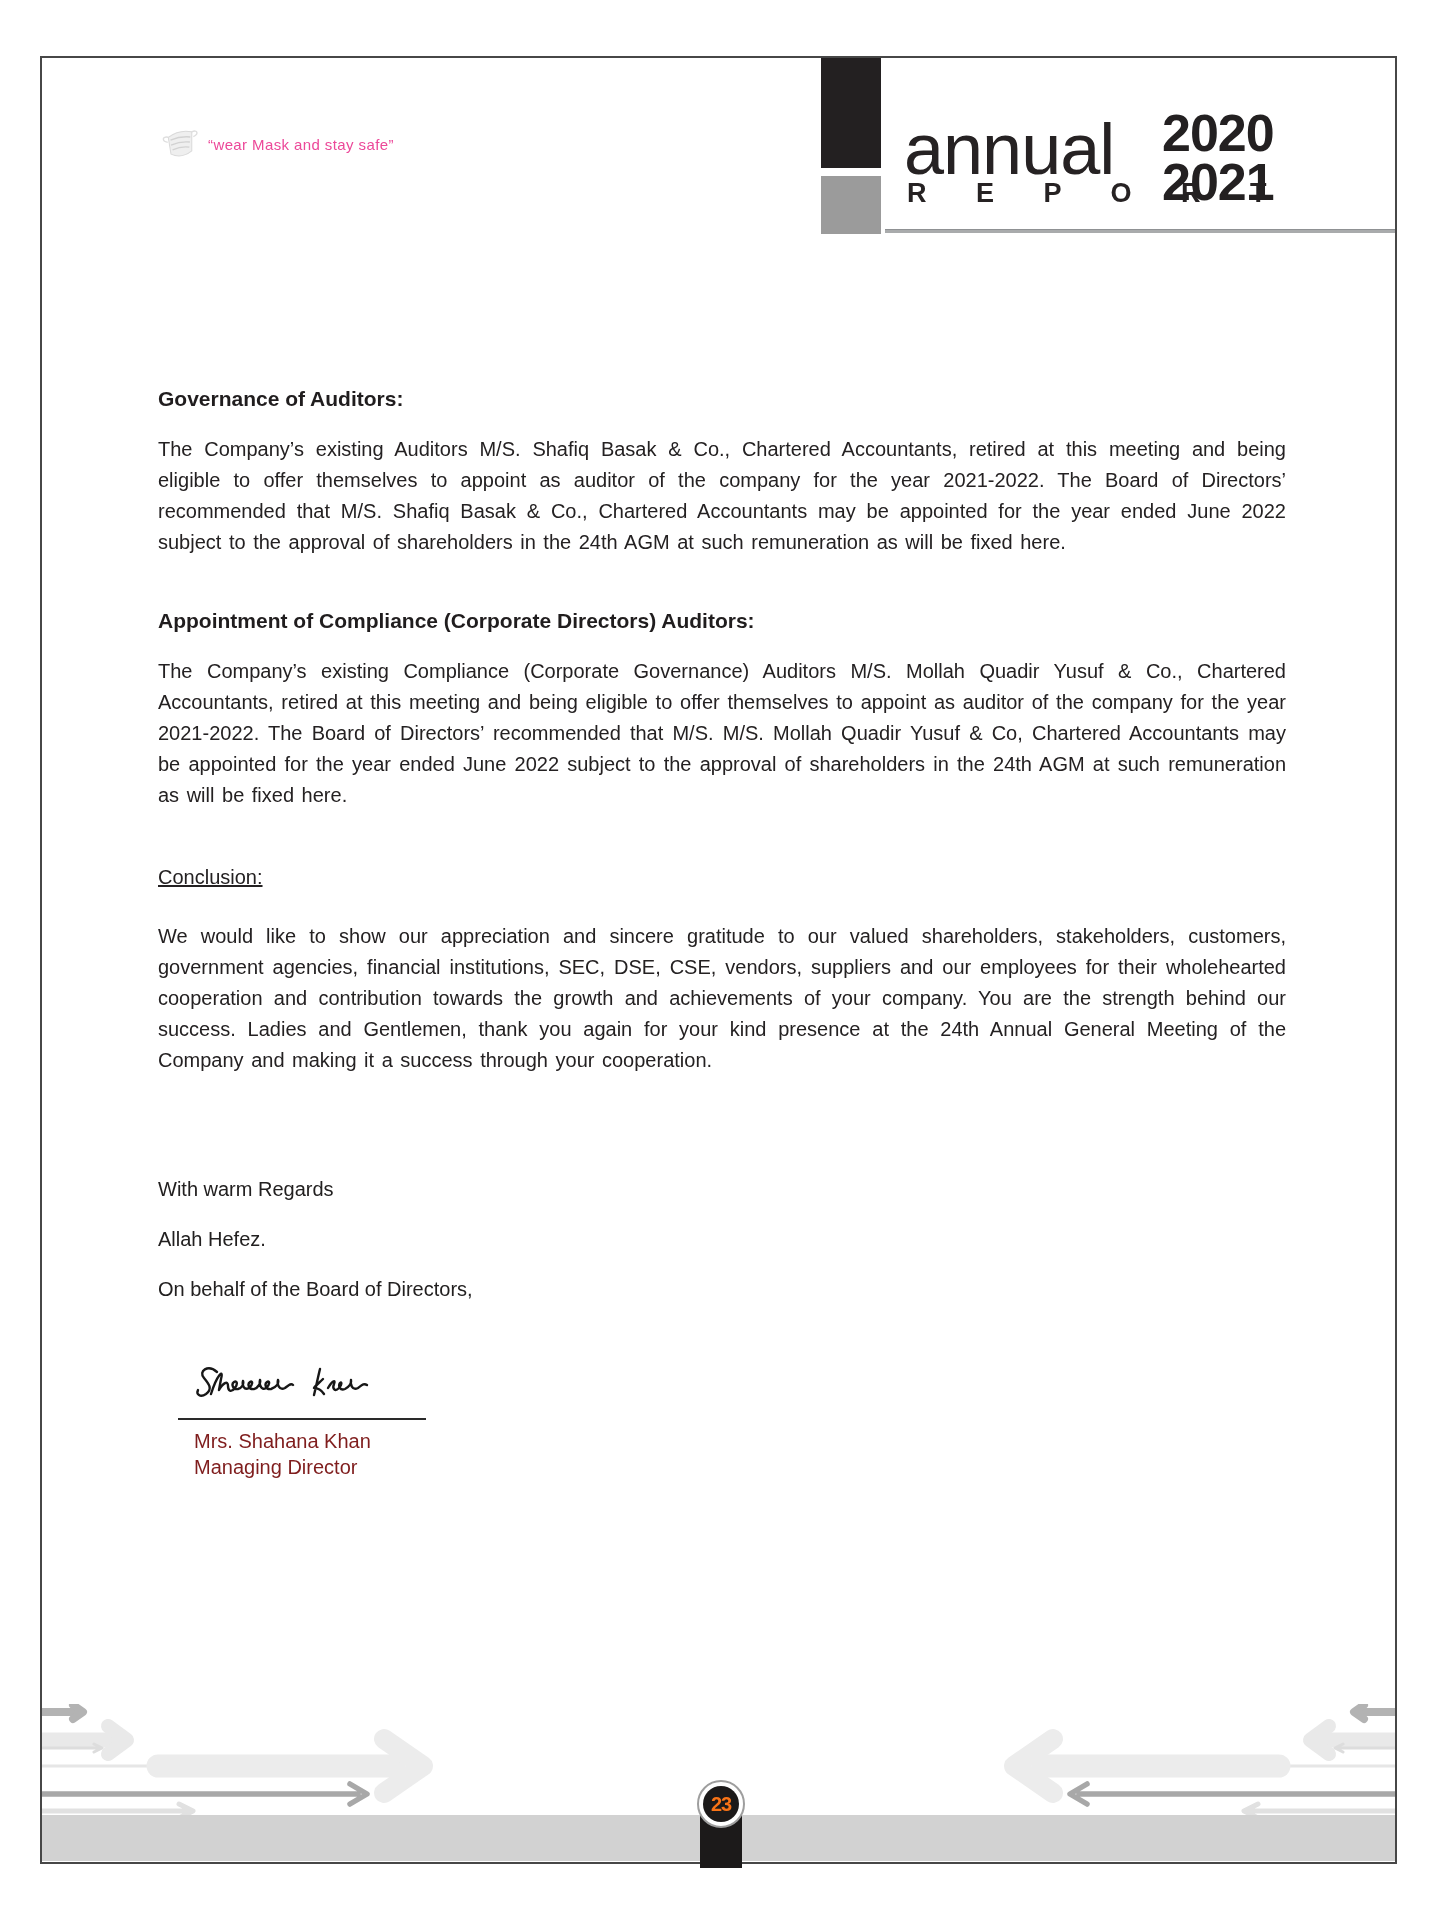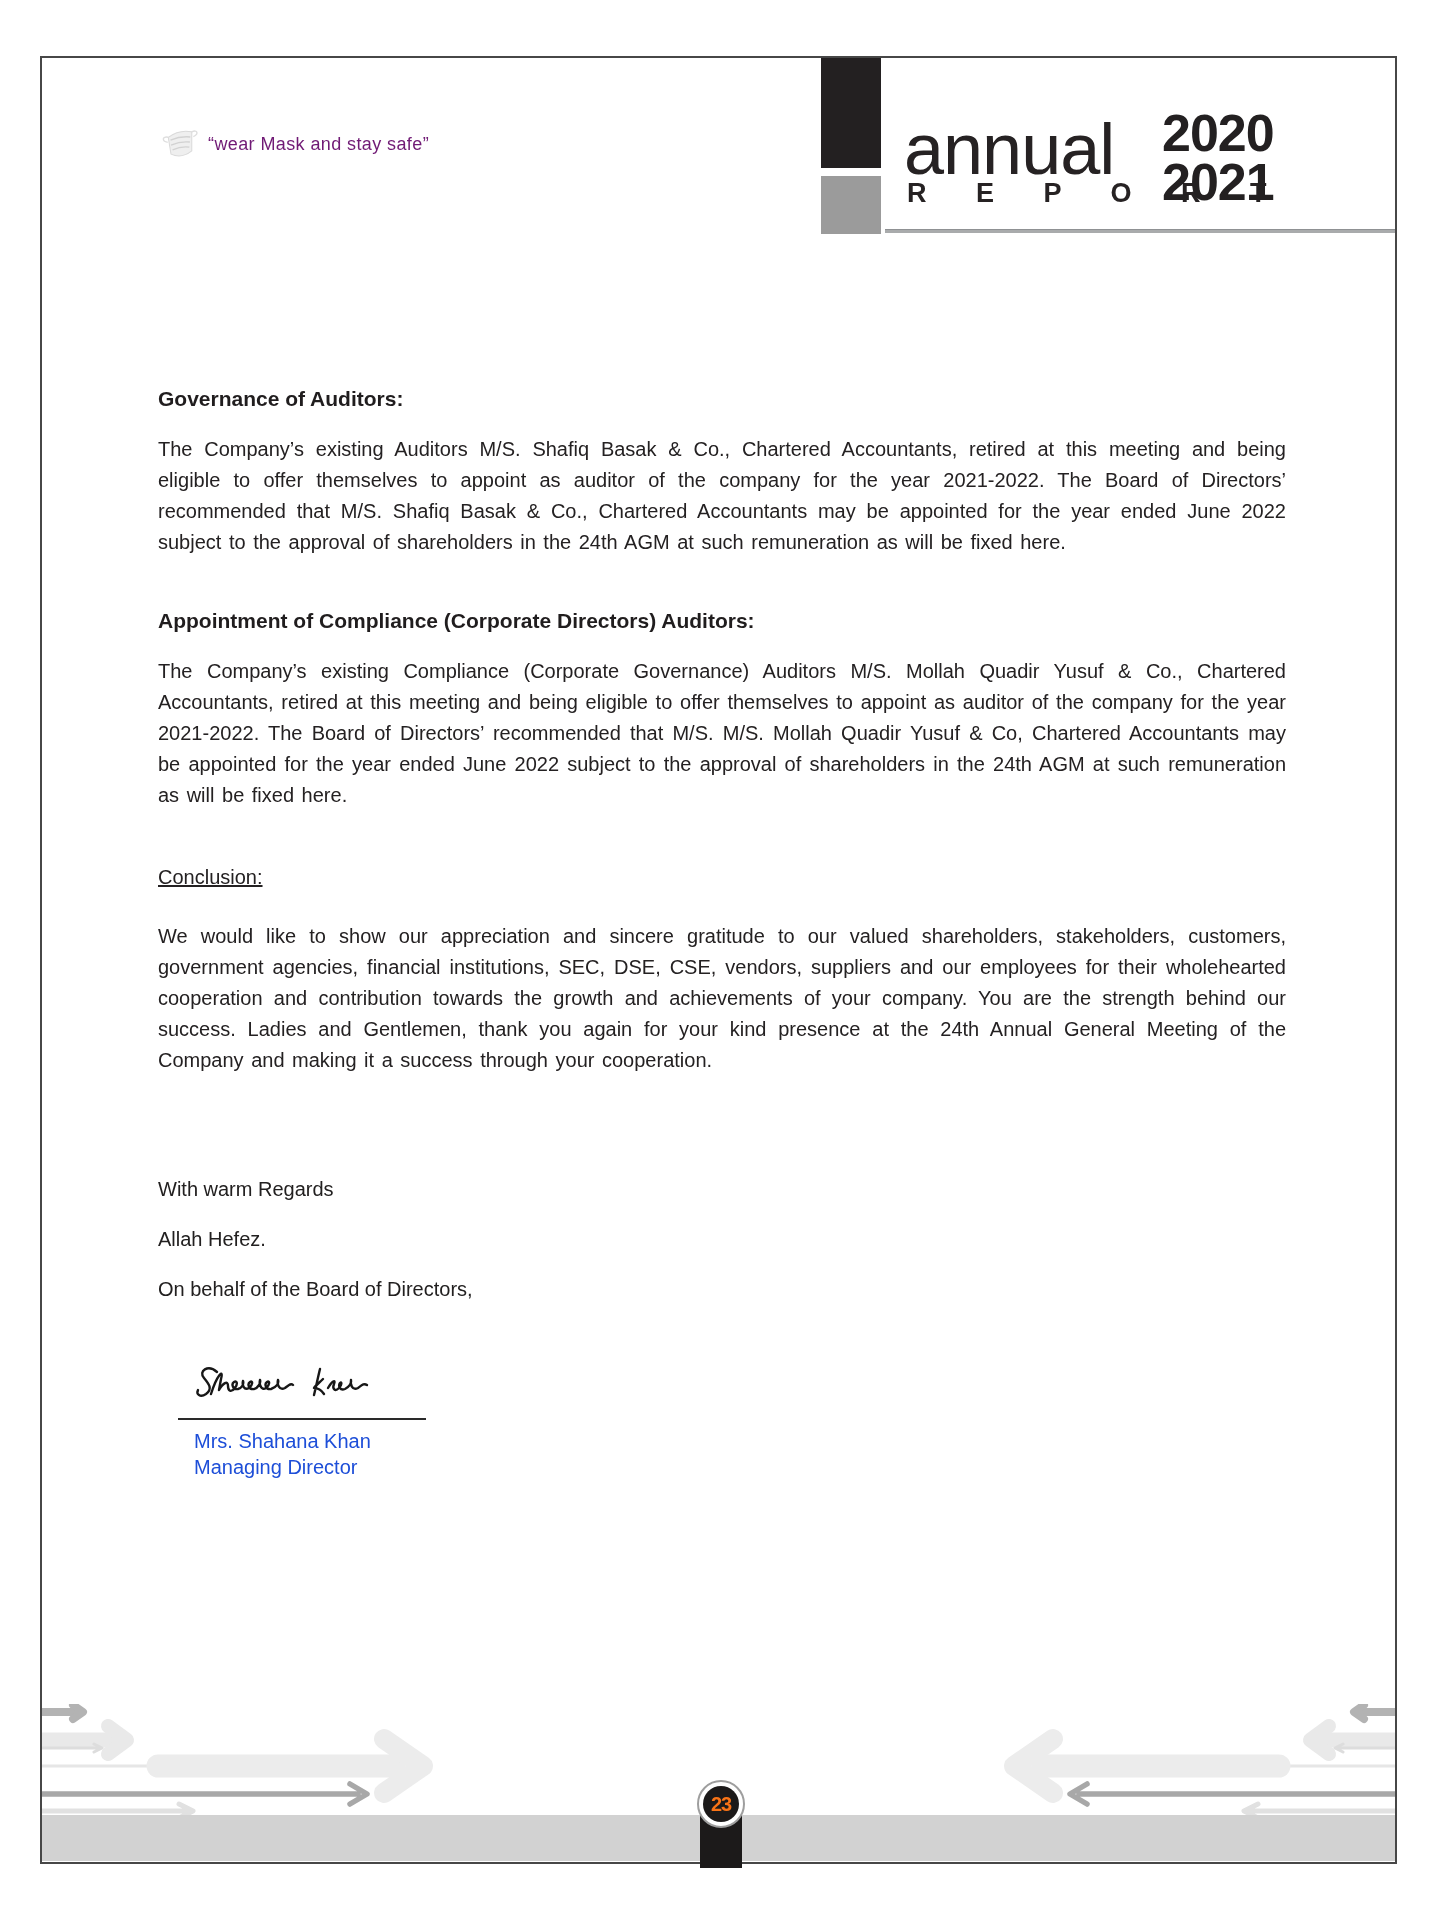--- a/index.html
+++ b/index.html
@@ -4,21 +4,21 @@
 <style>
   html,body{margin:0;padding:0;background:#fff;}
   .page{position:relative;width:1440px;height:1920px;background:#ffffff;overflow:hidden;
         font-family:"Liberation Sans",sans-serif;color:#222020;}
   .sheet{position:absolute;left:40px;top:56px;width:1357px;height:1808px;
          border:2px solid #474747;background:#ffffff;box-sizing:border-box;}
 
   
   .mask-note{position:absolute;left:118px;top:66px;display:flex;align-items:center;}
   .mask-note svg{transform:rotate(-6deg);}
-  .mask-note-text{margin-left:6px;font-size:18px;color:#701a75;letter-spacing:.4px;}
+  .mask-note-text{margin-left:6px;font-size:15px;color:#ec4899;letter-spacing:.4px;}
 
   .tab-black{position:absolute;left:779px;top:0;width:60px;height:110px;background:#232021;}
   .tab-gray {position:absolute;left:779px;top:118px;width:60px;height:58px;background:#9b9b9b;}
 
   .logo-annual{position:absolute;left:862px;top:55px;font-size:72px;line-height:72px;
                letter-spacing:-1px;color:#262223;}
   .logo-report{position:absolute;left:865px;top:122px;width:250px;font-size:27px;line-height:27px;
                font-weight:bold;letter-spacing:21px;color:#262223;white-space:nowrap;}
   .logo-year{position:absolute;left:1120px;font-size:52px;line-height:52px;font-weight:bold;
              letter-spacing:-1px;color:#232021;}
@@ -32,21 +32,21 @@
   .content h2{font-size:21px;line-height:24px;font-weight:bold;margin:0 0 23px 0;color:#201d1e;}
   .content p{margin:0 0 20px 0;text-align:justify;word-spacing:2px;color:#242122;}
   .content p.p5{min-height:155px;}
   .content p.p6{min-height:186px;}
   .conclusion-label{margin:0 0 28px 0 !important;text-align:right;text-decoration:underline;}
   .final-para{margin-bottom:67px !important;}
   .closing-line{margin:0 0 19px 0;line-height:31px;}
 
   .signature-block{margin-top:58px;margin-left:20px;width:248px;}
   .signature-script{padding-left:16px;border-bottom:2px solid #2a2a2a;}
-  .signatory{padding-left:16px;padding-top:8px;font-size:20px;line-height:26px;color:#1d4ed8;}
+  .signatory{padding-left:16px;padding-top:8px;font-size:20px;line-height:26px;color:#7f1d1d;}
 
   
   .footer-band{position:absolute;left:0;right:0;bottom:1px;height:46px;background:#d2d2d2;}
   .arrows{position:absolute;top:1646px;}
   .arrows.left{left:0;}
   .arrows.right{right:0;transform:scaleX(-1);}
   .badge-ribbon{position:absolute;left:658px;top:1746px;width:42px;height:64px;background:#1c1a1a;}
   .badge-circle{position:absolute;left:655px;top:1722px;width:48px;height:48px;border-radius:50%;
                 background:#ffffff;border:2px solid #9e9e9e;box-sizing:border-box;}
   .badge-inner{position:absolute;left:4px;top:4px;width:36px;height:36px;border-radius:50%;

